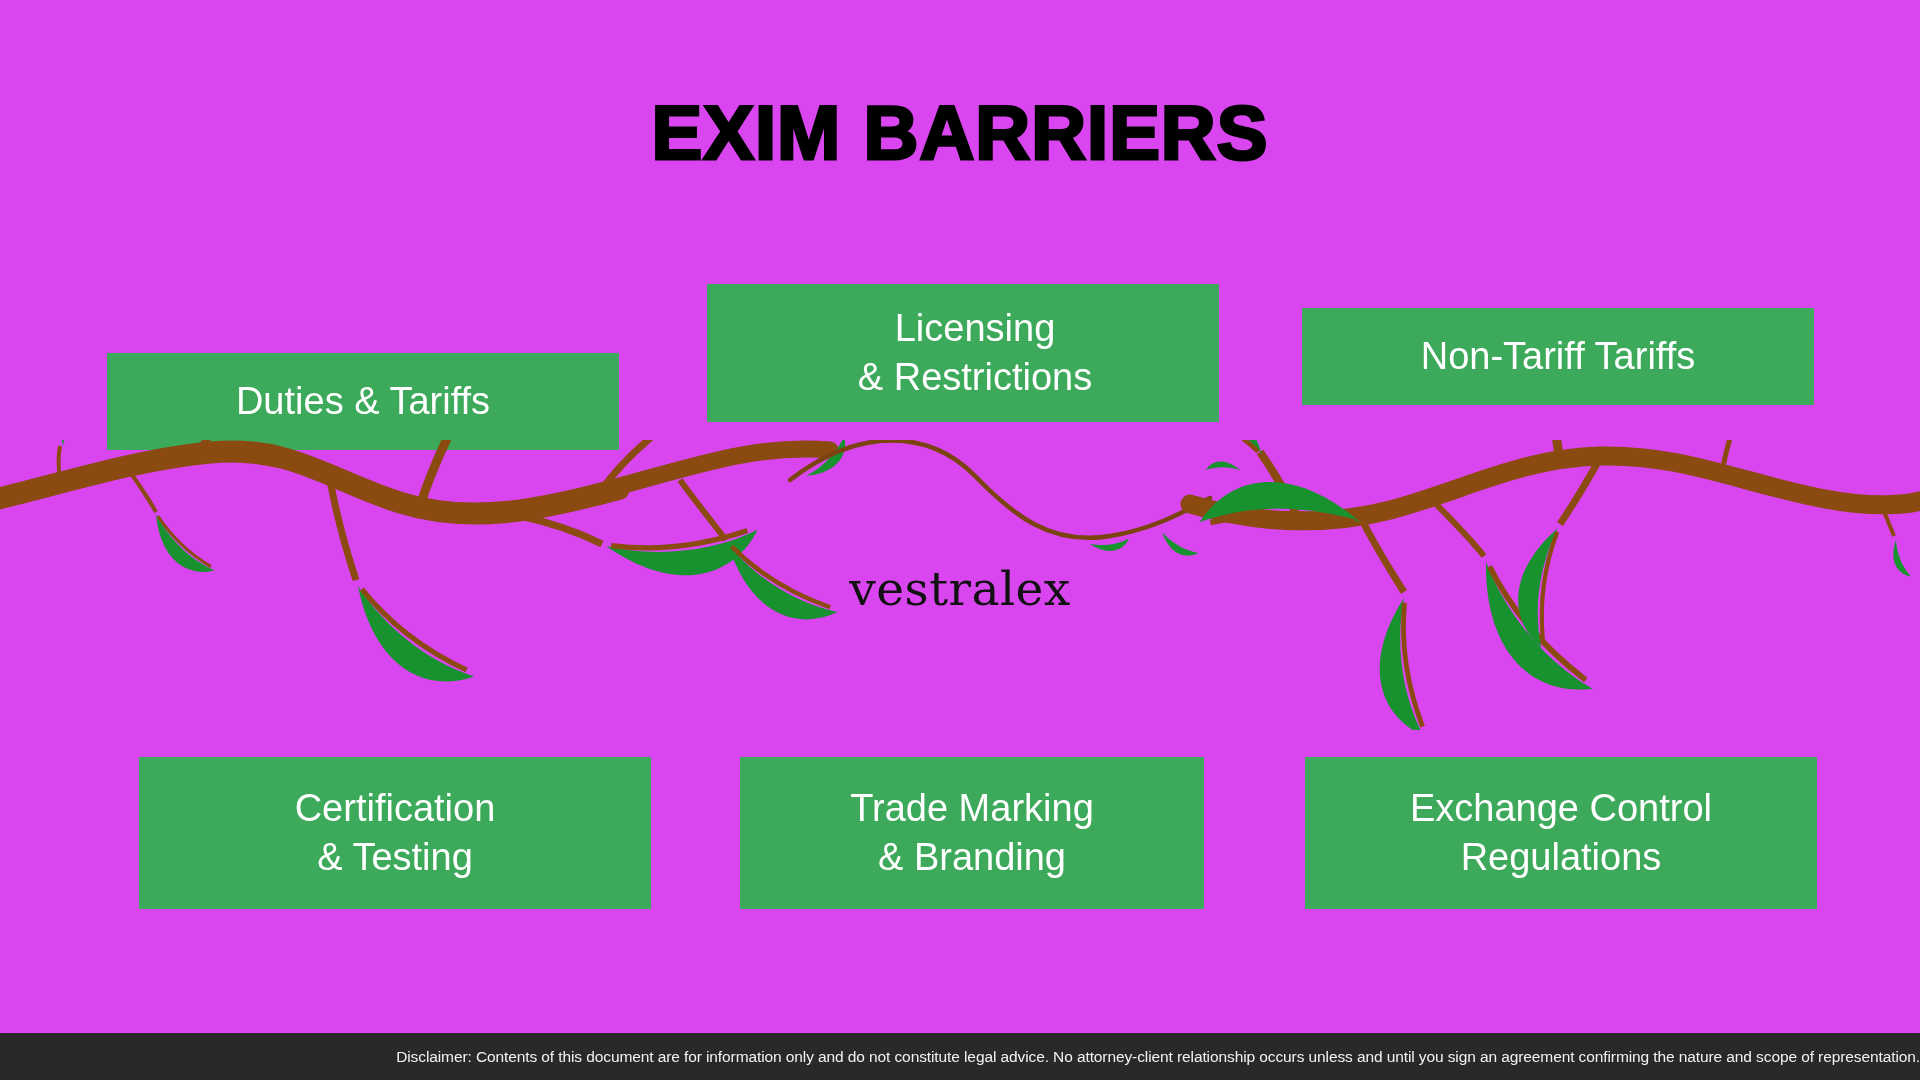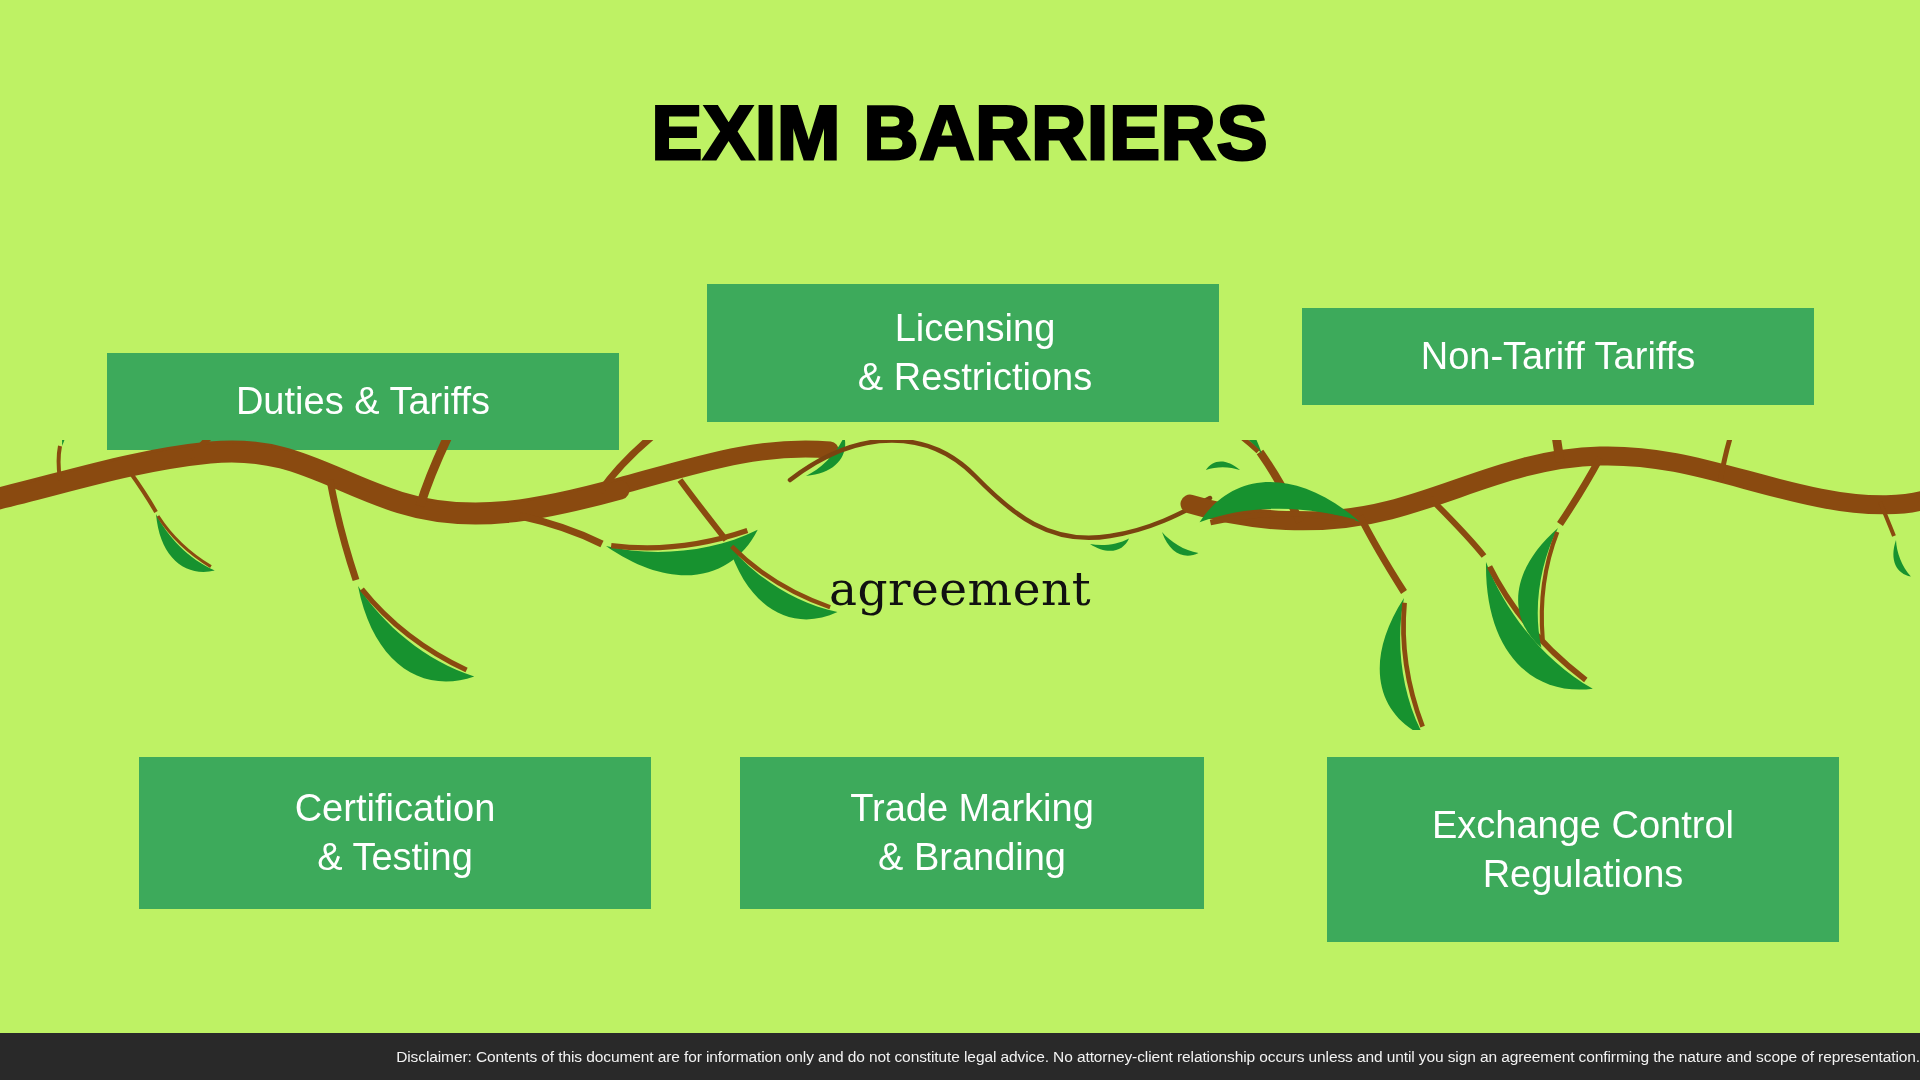--- a/index.html
+++ b/index.html
@@ -13,21 +13,21 @@
     overflow: hidden;
     font-family: "Liberation Sans", sans-serif;
     position: relative;
   }
 
   #slide {
     position: absolute;
     left: 0; top: 0;
     width: 1920px;
     height: 1080px;
-    background: #bef264;
+    background: #d946ef;
   }
 
   
   #page-title {
     position: absolute;
     left: 0;
     top: 95px;
     width: 1920px;
     text-align: center;
     font-family: "Liberation Sans", sans-serif;
@@ -57,21 +57,21 @@
     padding: 4px 8px;
     white-space: pre-line;
   }
 
   #box-duties   { left: 107px;  top: 308px; width: 512px; height: 97px; margin-top: 45px; }
   #box-licensing{ left: 707px;  top: 284px; width: 512px; height: 138px; padding-left: 32px; }
   #box-nontariff{ left: 1302px; top: 308px; width: 512px; height: 97px; }
 
   #box-certification { left: 107px;  top: 757px; width: 512px; height: 152px; margin-left: 32px; }
   #box-trademarking  { left: 740px;  top: 757px; width: 464px; height: 152px; }
-  #box-exchange      { left: 1305px; top: 757px; width: 512px; height: 185px; margin-left: 22px; }
+  #box-exchange      { left: 1305px; top: 757px; width: 512px; height: 152px; }
 
   
   #vine-band {
     position: absolute;
     left: 0;
     top: 440;
     top: 440px;
     width: 1920px;
     height: 290px;
   }
@@ -249,21 +249,21 @@
           <path d="M0,0 C40,-6 86,-28 116,-62 C112,-14 70,16 0,0 Z" fill="#17922F"></path>
           <path d="M4,-2 C42,-12 78,-32 108,-58" fill="none" stroke="#8A4A10" stroke-width="5"></path>
         </g>
         <g transform="translate(1896,100) rotate(96) scale(0.30)">
           <path d="M0,0 C40,-6 86,-28 116,-62 C112,-14 70,16 0,0 Z" fill="#17922F"></path>
         </g>
       </g>
     </svg>
   </div>
 
-  <div id="brand-logo">agreement</div>
+  <div id="brand-logo">vestralex</div>
 
   <div class="box" id="box-certification">
     <span>Certification
 &amp; Testing</span>
   </div>
 
   <div class="box" id="box-trademarking">
     <span>Trade Marking
 &amp; Branding</span>
   </div>

